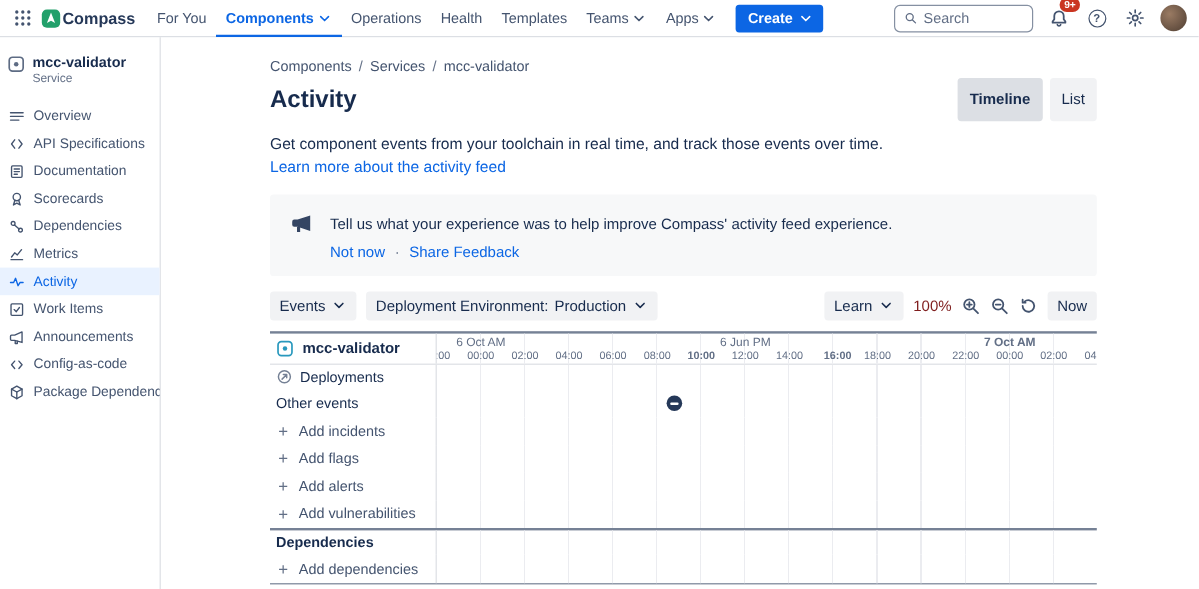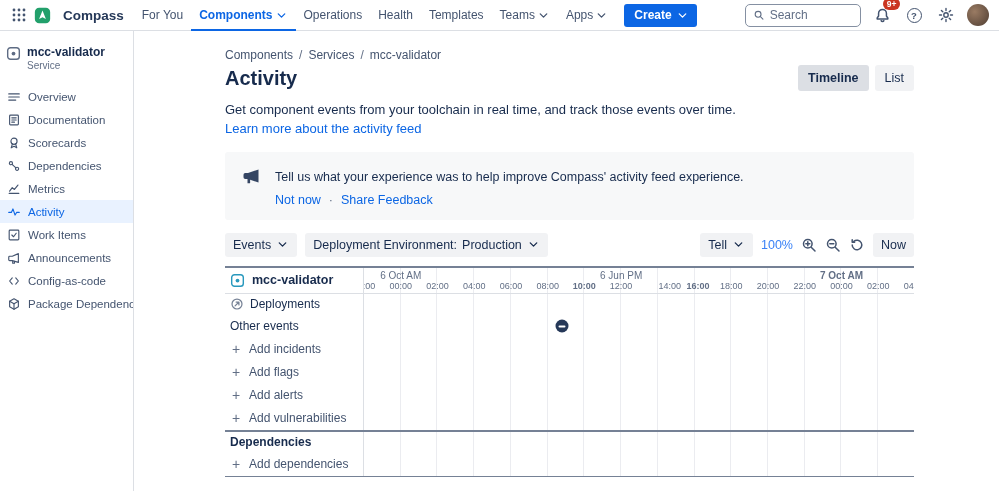--- a/index.html
+++ b/index.html
@@ -3,21 +3,21 @@
 <meta charset="utf-8">
 <style>
   *{margin:0;padding:0;box-sizing:border-box}
   html,body{width:999px;height:491px;overflow:hidden}
   body{font-family:"Liberation Sans","DejaVu Sans",sans-serif;background:#fff;color:#172B4D;font-size:13px}
   a{text-decoration:none;color:inherit}
 
   
   .topnav{height:31px;display:flex;align-items:center;padding:0 10px 0 6px;border-bottom:1px solid #DCDFE4}
   .appswitch{width:26px;height:26px;display:flex;align-items:center;justify-content:center;cursor:pointer}
-  .logo-wrap{display:flex;align-items:center;gap:12px;margin:0 10px 0 2px;cursor:pointer}
+  .logo-wrap{display:flex;align-items:center;gap:1px;margin:0 10px 0 2px;cursor:pointer}
   .brand{font-size:13.5px;font-weight:700;color:#253858}
   .nav-items{display:flex;align-items:center;height:31px}
   .nav-item{height:31px;display:inline-flex;align-items:center;gap:2px;padding:0 8px;font-size:12px;color:#44546F;cursor:pointer;white-space:nowrap}
   .nav-item.active{color:#0C66E4;box-shadow:inset 0 -2px 0 #0C66E4;font-weight:600}
   .chev{flex-shrink:0}
   .chev path{fill:none;stroke:currentColor;stroke-width:1.6;stroke-linecap:round;stroke-linejoin:round}
   .create-btn{margin-left:8px;display:inline-flex;align-items:center;gap:4px;background:#0C66E4;color:#fff;border:none;border-radius:3px;font-size:12px;font-weight:600;height:23px;padding:0 8px 0 10px;cursor:pointer;font-family:inherit}
   .nav-right{margin-left:auto;display:flex;align-items:center;gap:10px}
   .search-box{display:flex;align-items:center;gap:5px;border:1px solid #8590A2;border-radius:5px;height:23px;padding:0 7px;width:116px;background:#fff}
   .search-box input{border:none;outline:none;width:100%;font-size:12px;color:#172B4D;font-family:inherit;background:transparent}
@@ -44,39 +44,39 @@
 
   .main{flex:1;padding:17px 0 0 91px}
   .content{width:689px}
 
   .breadcrumb{font-size:12px;color:#44546F;display:flex;gap:6px;align-items:center}
   .bc-item{cursor:pointer}
   .bc-sep{color:#626F86}
   .title-row{display:flex;align-items:center;justify-content:space-between;margin-top:3px}
   h1{font-size:20px;font-weight:600;color:#172B4D}
   .view-toggle{display:flex;gap:6px}
-  .toggle-btn{height:26px;padding:0 10px;border:none;border-radius:3px;font-size:12.5px;color:#172B4D;background:#F1F2F4;cursor:pointer;font-family:inherit}
+  .toggle-btn{height:36px;padding:0 10px;border:none;border-radius:3px;font-size:12.5px;color:#172B4D;background:#F1F2F4;cursor:pointer;font-family:inherit}
   .toggle-btn.selected{background:#DCDFE4;font-weight:600}
 
   .desc{font-size:13px;margin-top:10px;line-height:1.45;color:#172B4D}
   .desc a{color:#0C66E4;cursor:pointer;display:block}
 
   .banner{margin-top:13px;background:#F7F8F9;border-radius:3px;padding:13px 16px;display:flex;gap:14px}
   .banner-icon{flex-shrink:0;margin-top:1px}
   .fill-ic path{fill:#344563;stroke:none}
   .banner-title{font-size:14px;font-weight:600}
   .banner-body{font-size:12.5px;margin-top:5px}
   .banner-actions{margin-top:9px;font-size:12.5px;display:flex;gap:8px;align-items:center}
   .banner-actions a{color:#0C66E4;cursor:pointer}
   .banner-sep{color:#626F86}
 
   .toolbar{margin-top:13px;display:flex;align-items:center;gap:8px}
   .tb-btn{display:inline-flex;align-items:center;gap:5px;background:#F1F2F4;border:none;border-radius:3px;height:24px;padding:0 8px;font-size:12.5px;color:#172B4D;font-family:inherit;cursor:pointer;white-space:nowrap}
   .tb-right{margin-left:auto;display:flex;align-items:center;gap:8px}
-  .zoom-pct{font-size:12.5px;color:#3b82f6}
+  .zoom-pct{font-size:12.5px;color:#7f1d1d}
   .tb-icon{cursor:pointer;display:flex}
   .tb-ic path,.tb-ic circle{fill:none;stroke:#44546F;stroke-width:1.5;stroke-linecap:round;stroke-linejoin:round}
 
   
   .tl-panel{margin-top:9px;border-top:2px solid #758195;border-bottom:1px solid #758195}
   .tl-row{display:flex}
   .tl-label{width:138px;flex-shrink:0;display:flex;align-items:center;gap:6px;padding-left:5px;font-size:12px;color:#172B4D}
   .tl-grid{flex:1;border-left:1px solid #DCDFE4;position:relative;background:repeating-linear-gradient(to right,transparent 0,transparent 35.73px,#EBECF0 35.73px,#EBECF0 36.73px)}
   .tl-row-head{height:26px;border-bottom:1px solid #DCDFE4}
   .tl-head-label{font-weight:700;font-size:12.5px;gap:7px}
@@ -204,20 +204,27 @@
         <a class="side-item">
           <svg viewBox="0 0 16 16" width="14" height="14" class="side-ic">
             <path d="M2 4.5h12"></path>
             <path d="M2 8h12"></path>
             <path d="M2 11.5h8"></path>
           </svg>
           <span>Overview</span>
         </a>
         <a class="side-item">
           <svg viewBox="0 0 16 16" width="14" height="14" class="side-ic">
+            <path d="M6 4 3 8l3 4"></path>
+            <path d="M10 4l3 4-3 4"></path>
+          </svg>
+          <span>API Specifications</span>
+        </a>
+        <a class="side-item">
+          <svg viewBox="0 0 16 16" width="14" height="14" class="side-ic">
             <path d="M4 2.5h8a1 1 0 0 1 1 1v9a1 1 0 0 1-1 1H4a1 1 0 0 1-1-1v-9a1 1 0 0 1 1-1z"></path>
             <path d="M5.5 5.5h5"></path>
             <path d="M5.5 8h5"></path>
             <path d="M5.5 10.5h3"></path>
           </svg>
           <span>Documentation</span>
         </a>
         <a class="side-item">
           <svg viewBox="0 0 16 16" width="14" height="14" class="side-ic">
             <path d="M8 2.5a3.5 3.5 0 1 1 0 7 3.5 3.5 0 0 1 0-7z"></path>
@@ -327,21 +334,21 @@
         </button>
         <button class="tb-btn">
           <span>Deployment Environment:</span>
           <span>Production</span>
           <svg class="chev" viewBox="0 0 16 16" width="13" height="13">
               <path d="M4 6l4 4 4-4"></path>
             </svg>
         </button>
         <div class="tb-right">
           <button class="tb-btn">
-            <span>Tell</span>
+            <span>Learn</span>
             <svg class="chev" viewBox="0 0 16 16" width="13" height="13">
                 <path d="M4 6l4 4 4-4"></path>
               </svg>
           </button>
           <span class="zoom-pct">100%</span>
           <span class="tb-icon">
             <svg class="tb-ic" viewBox="0 0 16 16" width="16" height="16">
               <circle cx="6.8" cy="6.8" r="4.3"></circle>
                 <path d="M10.2 10.2 14 14"></path>
                 <path d="M6.8 4.8v4M4.8 6.8h4"></path>
@@ -378,21 +385,21 @@
               <span class="tl-date" style="left: 257.11px;">6 Jun PM</span>
               <span class="tl-date" style="left: 477.49px; font-weight: bold;">7 Oct AM</span>
               <span class="tl-time" style="left: 0px;">22:00</span>
               <span class="tl-time" style="left: 36.73px;">00:00</span>
               <span class="tl-time" style="left: 73.46px;">02:00</span>
               <span class="tl-time" style="left: 110.19px;">04:00</span>
               <span class="tl-time" style="left: 146.92px;">06:00</span>
               <span class="tl-time" style="left: 183.65px;">08:00</span>
               <span class="tl-time" style="left: 220.38px; font-weight: bold;">10:00</span>
               <span class="tl-time" style="left: 257.11px;">12:00</span>
-              <span class="tl-time" style="left: 293.84px; margin-left: 12px;">14:00</span>
+              <span class="tl-time" style="left: 293.84px;">14:00</span>
               <span class="tl-time" style="left: 334px; font-weight: bold;">16:00</span>
               <span class="tl-time" style="left: 367.3px;">18:00</span>
               <span class="tl-time" style="left: 404.03px;">20:00</span>
               <span class="tl-time" style="left: 440.76px;">22:00</span>
               <span class="tl-time" style="left: 477.49px;">00:00</span>
               <span class="tl-time" style="left: 514.22px;">02:00</span>
               <span class="tl-time" style="left: 550.95px;">04:00</span>
             </div>
         </div>
 

